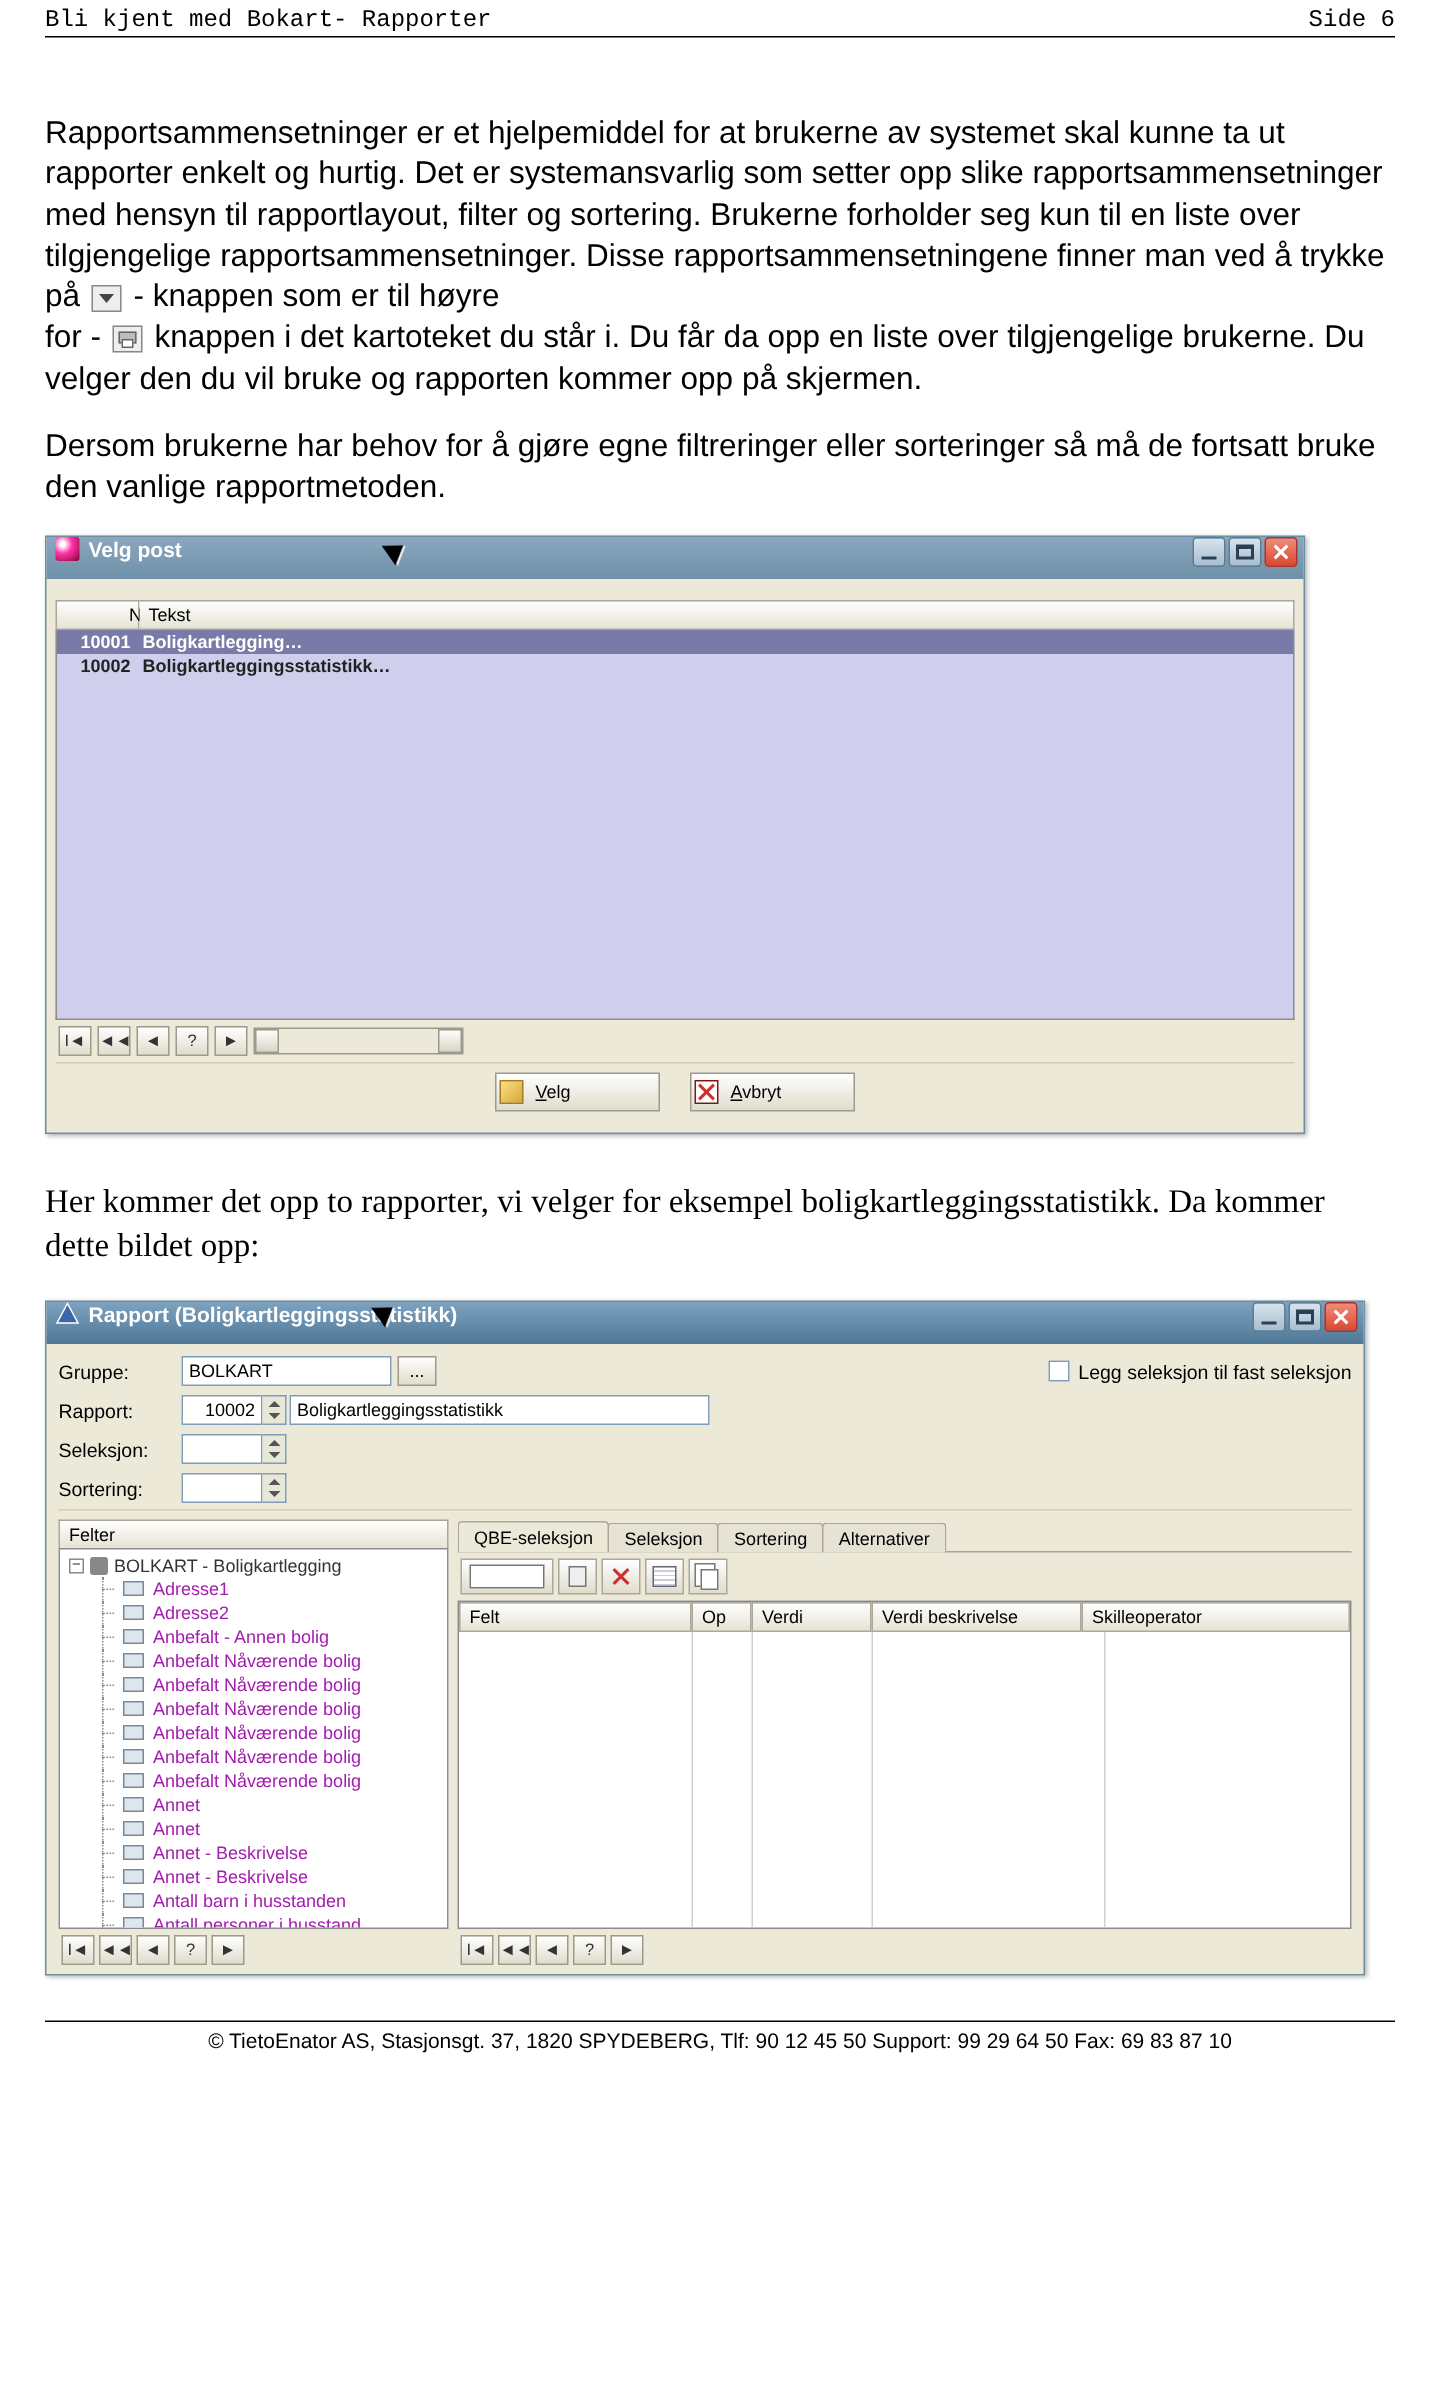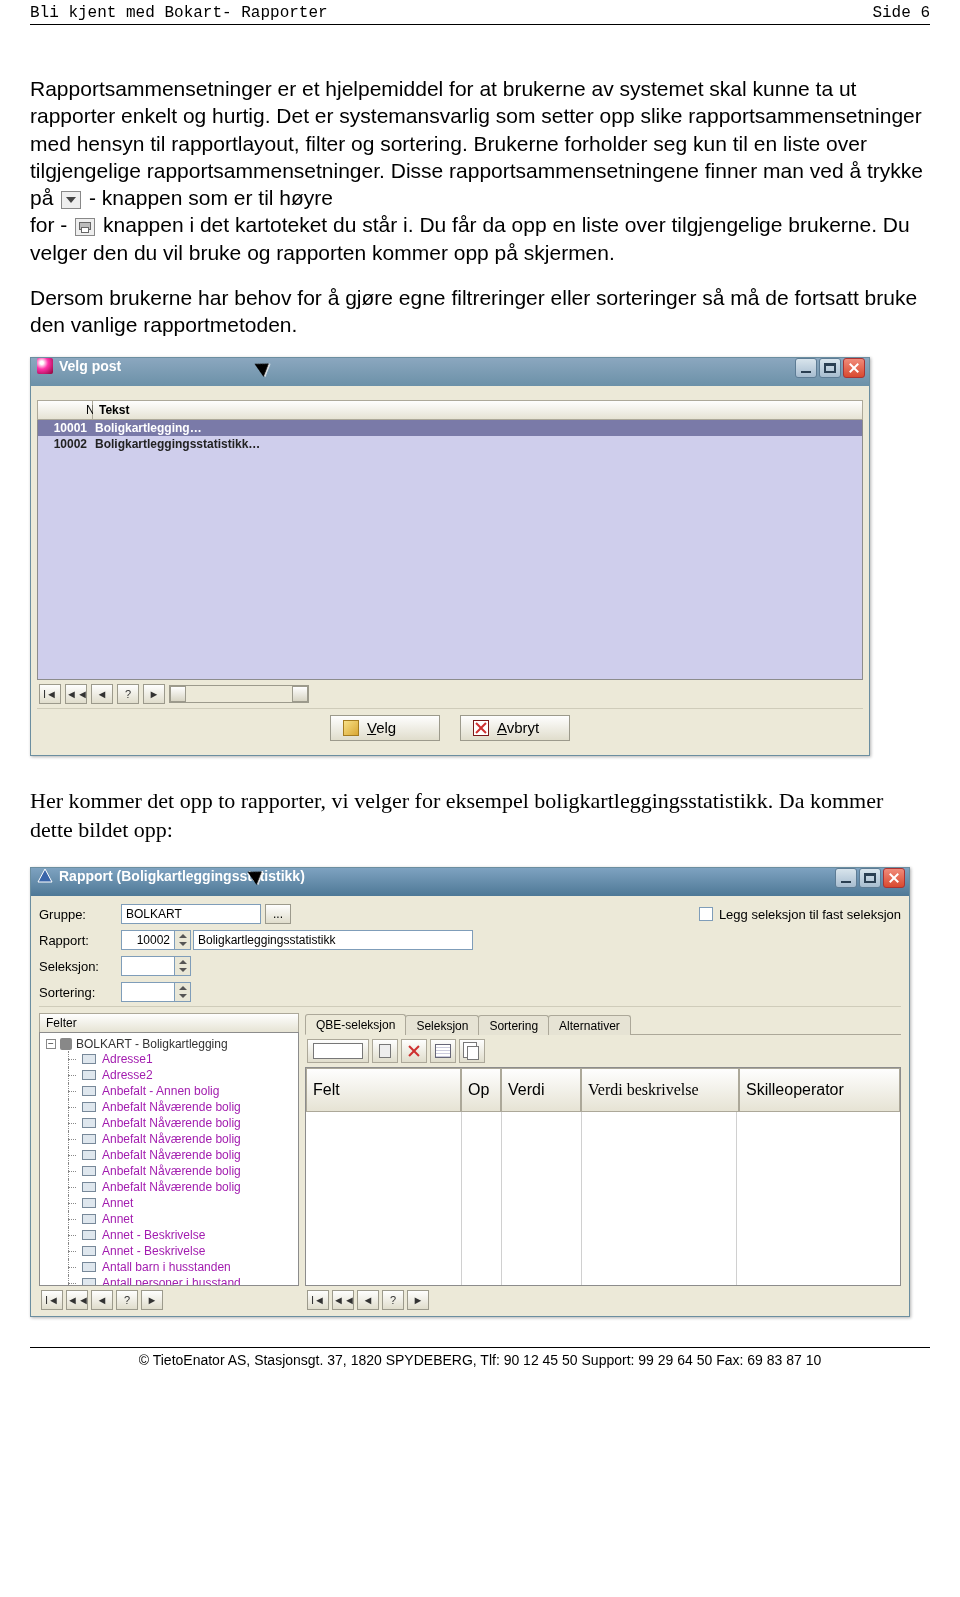--- a/index.html
+++ b/index.html
@@ -111,21 +111,21 @@
   .velg-body { padding:6px; }
   .col-headers {
     display:flex; background:#ece9d8; font-size:12px;
   }
   .col-headers .ch {
     border:1px solid #aca899;
     background: linear-gradient(to bottom, #fefefe, #e6e3d4);
     padding:2px 6px;
   }
   .col-headers .ch.nr { width:55px; text-align:right;padding-left:48px; }
-  .col-headers .ch.tekst { flex:1; border-left:none;font-weight:bold; }
+  .col-headers .ch.tekst { flex:1; border-left:none; }
 
   .list-pane {
     height: 260px;
     background:#cfceec;
     border:1px solid #8c8c8c;
     border-top:none;
     overflow:hidden;
     position:relative;
   }
   .list-row {
@@ -162,24 +162,24 @@
   .nav-scroll::after  { right:0; }
 
   .dlg-buttons {
     display:flex; justify-content:center; gap:20px;
     border-top:1px solid #cfccba;
     padding:6px 0 8px 0;
   }
   .dlg-btn {
     display:flex; align-items:center; gap:8px;
     min-width:110px; height:26px;
-    padding:0 12px;
+    padding:0 2px;
     border:1px solid #9c9a8c;
     background: linear-gradient(to bottom,#fefefe,#e0ddcc);
-    font-size:15px;
+    font-size:12px;
   }
   .dlg-btn .icon16 {
     width:16px; height:16px; display:inline-block;
   }
   .icon-open { background: linear-gradient(135deg,#f8e087,#d9a733); border:1px solid #a57c1f; }
   .icon-cancel {
     position:relative; border:1px solid #7a1818; background:#fff;
   }
   .icon-cancel::before, .icon-cancel::after {
     content:""; position:absolute; left:50%; top:50%; width:14px; height:2px; background:#ce3030;
@@ -334,26 +334,26 @@
   .qbe-grid {
     flex:1; border:1px solid #8c8c8c; background:#fff;
     display:flex; flex-direction:column;
   }
   .ghead {
     display:flex; background:#ece9d8;
   }
   .ghead .gh {
     border:1px solid #aca899;
     background: linear-gradient(to bottom,#fefefe,#e6e3d4);
-    font-size:16px; padding:12px 6px;
+    font-size:12px; padding:2px 6px;
   }
   .gh.felt { width:155px; }
   .gh.op { width:40px; }
   .gh.verdi { width:80px; }
-  .gh.beskr { width:158px;font-family:Liberation Serif, serif; }
+  .gh.beskr { width:140px; }
   .gh.skille { flex:1; }
   .gbody {
     flex:1; position:relative;
   }
   .gbody .vline { position:absolute; top:0; bottom:0; border-left:1px solid #d0d0d0; }
 
   .mini-nav {
     display:flex; gap:3px; padding:4px 2px 6px 2px;
   }
 

